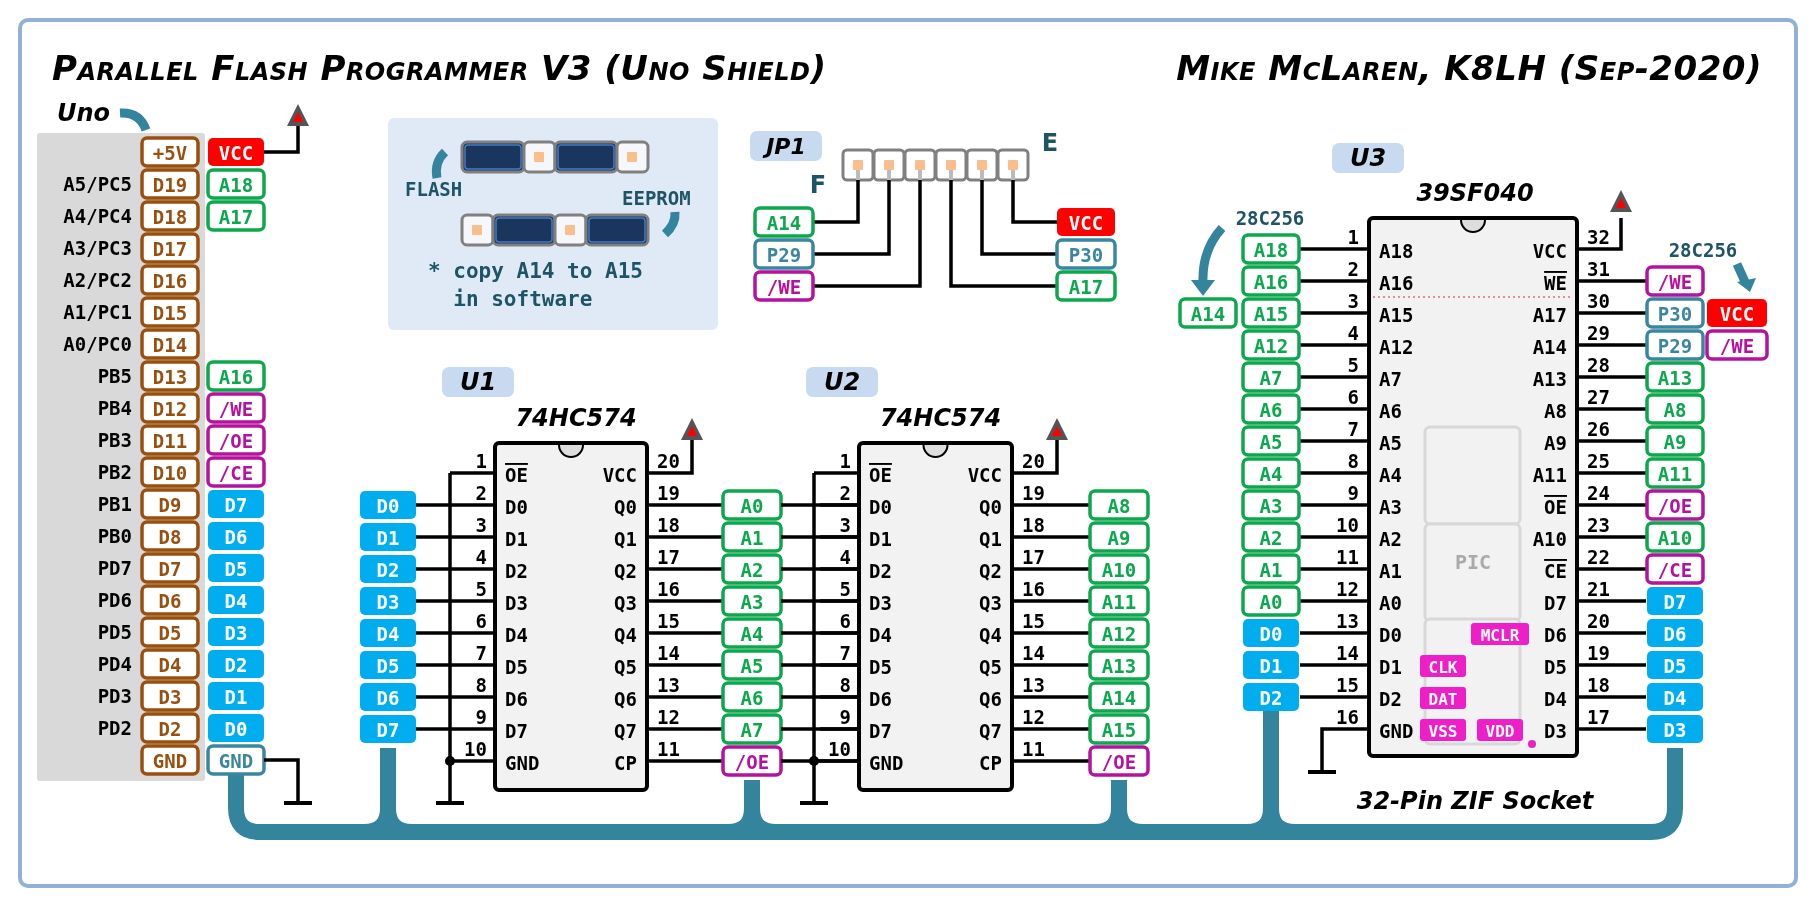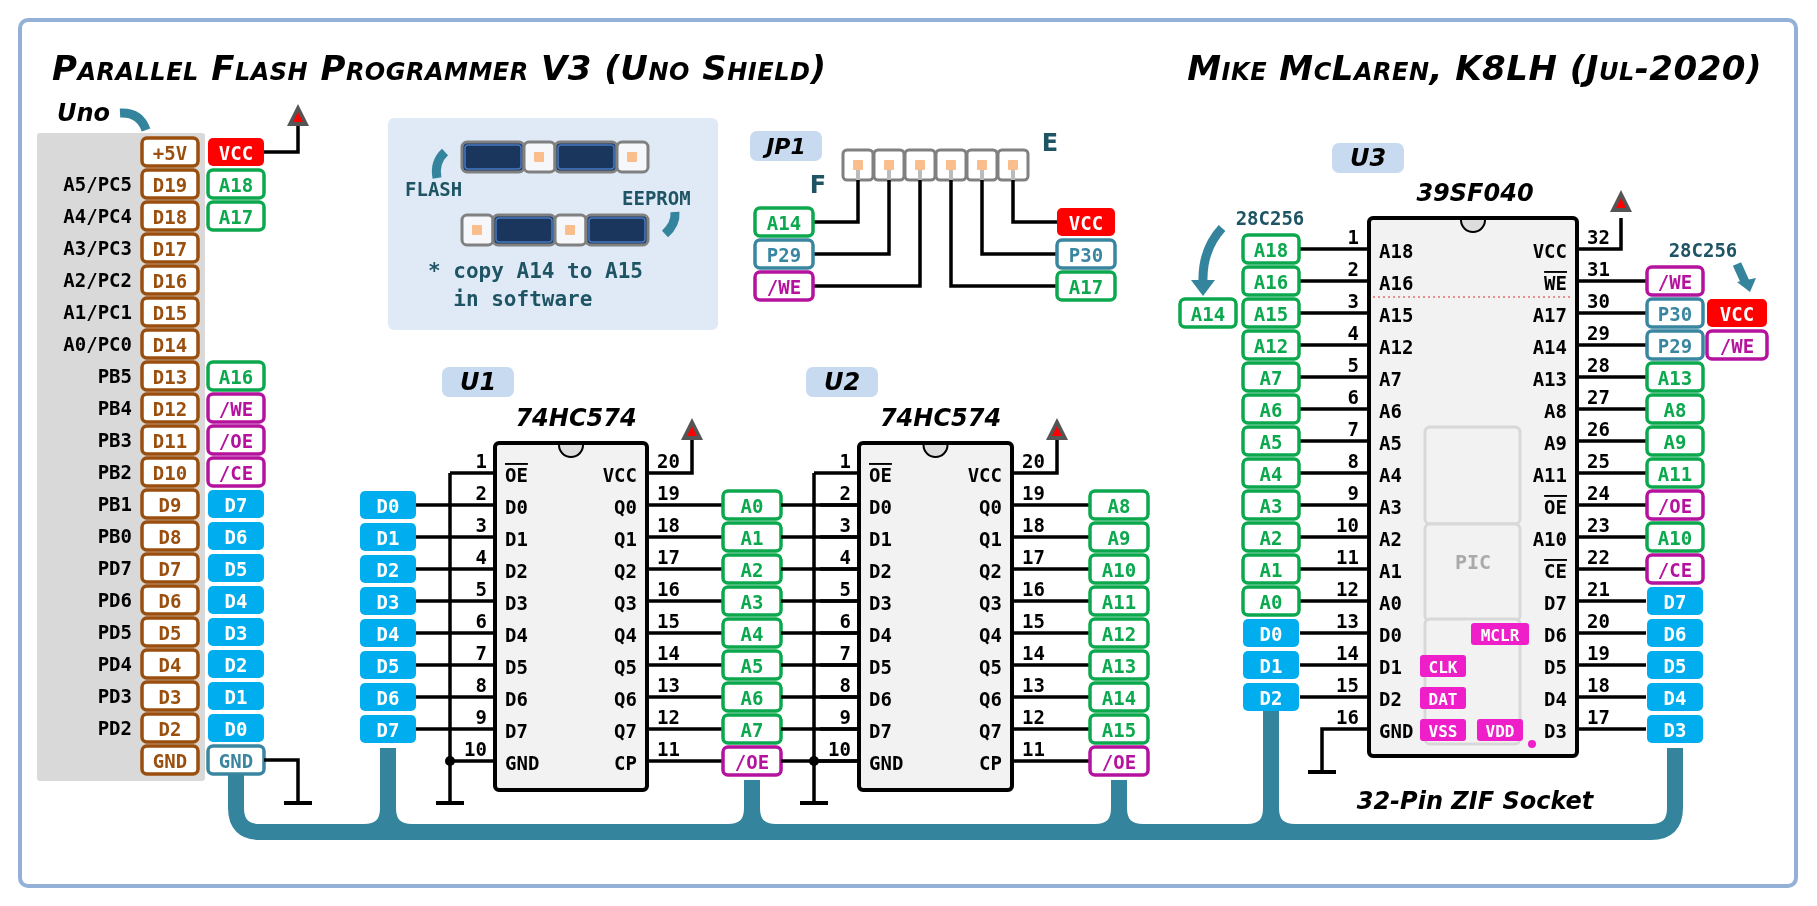--- a/index.html
+++ b/index.html
@@ -11,21 +11,21 @@
   svg{position:absolute;left:0;top:0;}
   .lbl{font-family:"DejaVu Sans Mono","Liberation Mono",monospace;font-weight:bold;}
   .ital{font-family:"DejaVu Sans",sans-serif;font-style:italic;font-weight:bold;}
   .sans{font-family:"DejaVu Sans",sans-serif;font-weight:bold;}
 </style>
 </head>
 <body>
 
 <div id="frame"></div>
 <div class="title" id="title-left">Parallel Flash Programmer V3 (Uno Shield)</div>
-<div class="title" id="title-right">Mike McLaren, K8LH (Jul-2020)</div>
+<div class="title" id="title-right">Mike McLaren, K8LH (Sep-2020)</div>
 
 <svg id="schem" width="1817" height="906" xmlns="http://www.w3.org/2000/svg">
     <path d="M 236 765 L 236 808 Q 236 832 260 832 L 1651 832 Q 1675 832 1675 808 L 1675 748" fill="none" stroke="#33849c" stroke-width="16" stroke-linejoin="round"></path>
     <path d="M 388 748 L 388 808 Q 388 832 364 832 M 388 808 Q 388 832 412 832" fill="none" stroke="#33849c" stroke-width="16" stroke-linejoin="round"></path>
     <path d="M 752 780 L 752 808 Q 752 832 728 832 M 752 808 Q 752 832 776 832" fill="none" stroke="#33849c" stroke-width="16" stroke-linejoin="round"></path>
     <path d="M 1119 780 L 1119 808 Q 1119 832 1095 832 M 1119 808 Q 1119 832 1143 832" fill="none" stroke="#33849c" stroke-width="16" stroke-linejoin="round"></path>
     <path d="M 1271 700 L 1271 808 Q 1271 832 1247 832 M 1271 808 Q 1271 832 1295 832" fill="none" stroke="#33849c" stroke-width="16" stroke-linejoin="round"></path>
     <rect x="37" y="133" width="168" height="648" fill="#d9d9d9" rx="3"></rect>
     <text x="57" y="113" font-size="24" fill="#000" text-anchor="start" dominant-baseline="central" class="ital" font-style="normal">Uno</text>
     <path d="M 120 113 Q 140 112 146 130" fill="none" stroke="#33849c" stroke-width="9" stroke-linecap="butt"></path>

